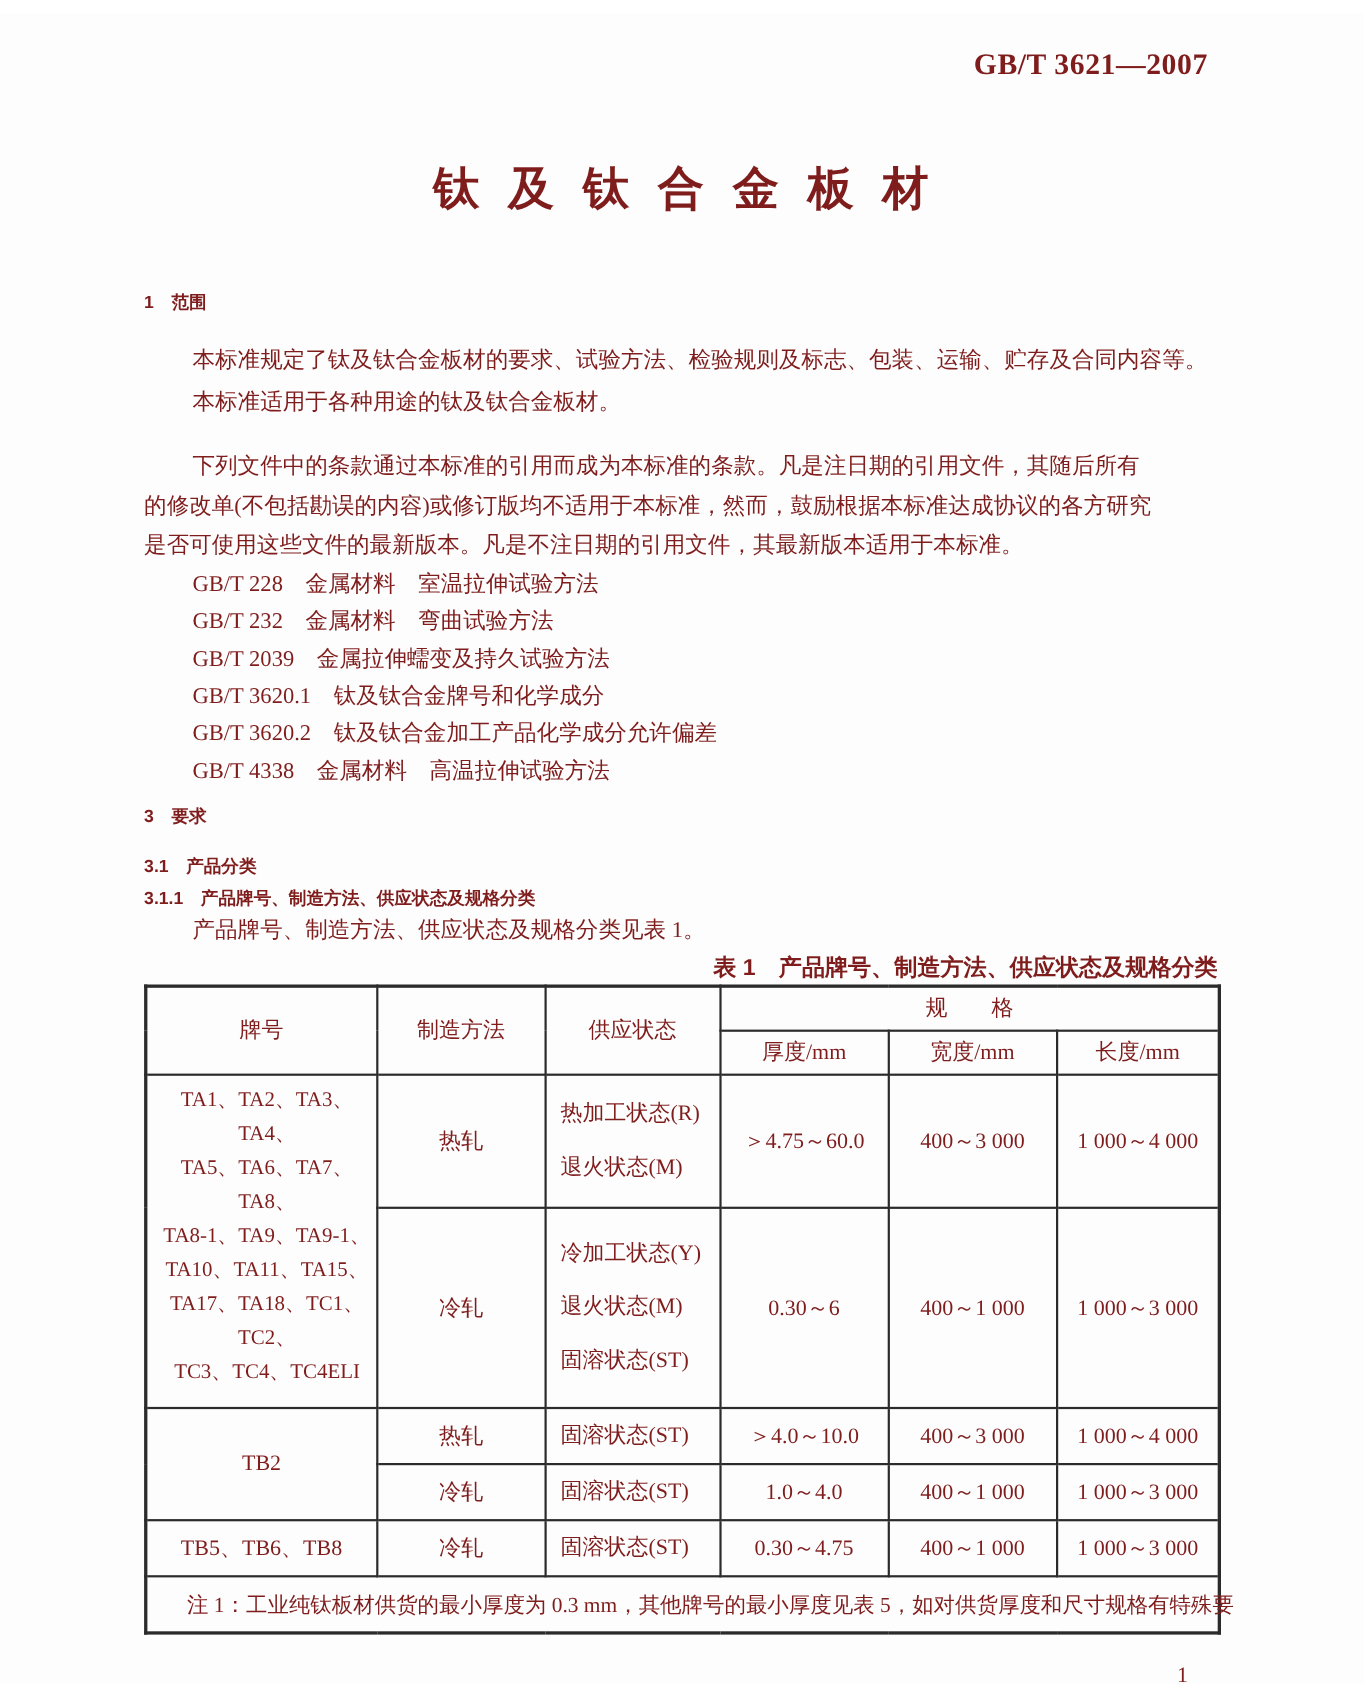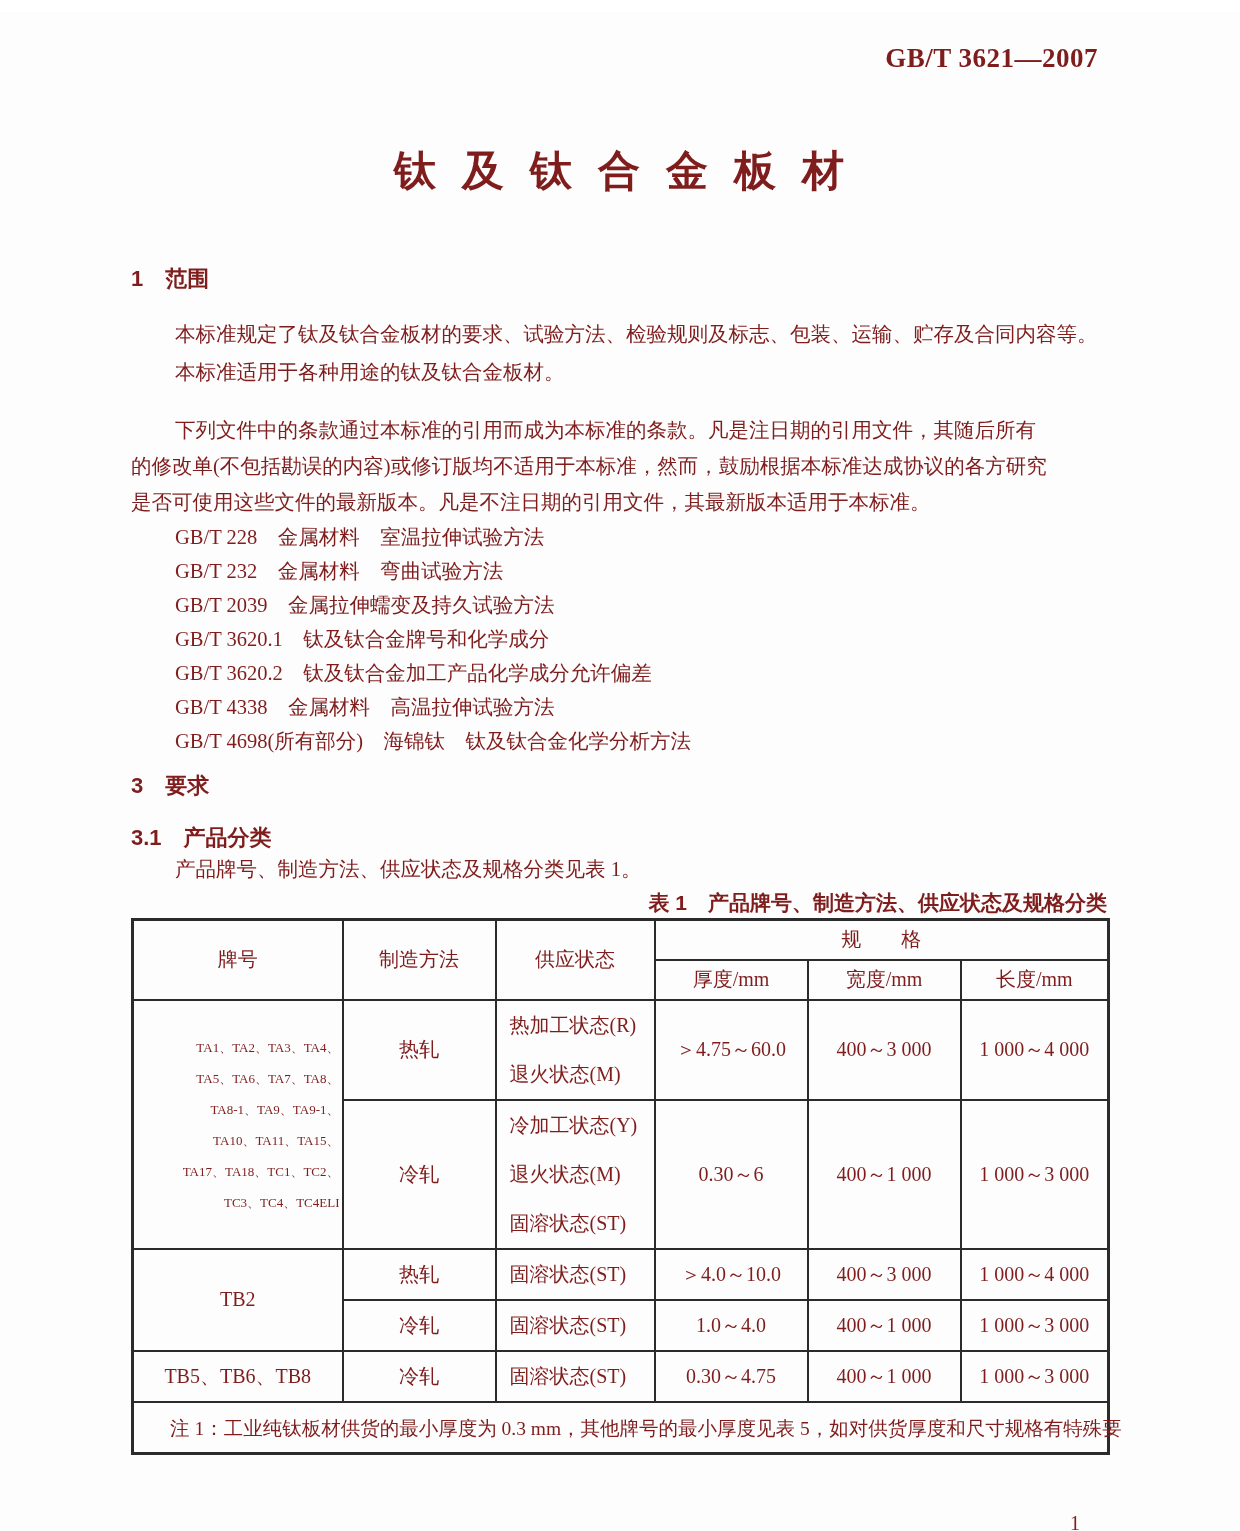--- a/index.html
+++ b/index.html
@@ -24,21 +24,21 @@
   .title {
     margin:138px 0 0 0;
     text-align:center;
     font-family:"Liberation Sans","DejaVu Sans",sans-serif;
     font-weight:700; font-size:42px; line-height:1;
     letter-spacing:0.62em; text-indent:0.62em;
     white-space:pre;
   }
   .h-sec {
     font-family:"Liberation Sans","DejaVu Sans",sans-serif;
-    font-weight:700; font-size:22px; line-height:1;
+    font-weight:700; font-size:16px; line-height:1;
     white-space:pre; margin:0;
   }
   #h1s   { margin-top:76px; }
   #h2s   { margin-top:17px; }
   #h3s   { margin-top:17px; }
   #h31s  { margin-top:30px; }
   #h311s { margin-top:13px; }
 
   .body-line { font-size:20.5px; line-height:38px; margin:0; white-space:pre; }
   .indent    { text-indent:44px; }
@@ -73,23 +73,23 @@
   }
   tr.hr1 { height:40px; }
   tr.hr2 { height:40px; }
   tr.r1  { height:76px; }
   tr.r2  { height:110px; }
   tr.r3  { height:40px; }
   tr.r4  { height:40px; }
   tr.r5  { height:29px; }
   .spec-head { white-space:pre; }
   td.grades {
-    text-align:right; vertical-align:middle;
-    padding:6px 2px 4px 12px;
-    font-size:13px; line-height:31px;
+    text-align:center; vertical-align:middle;
+    padding:6px 2px 16px 12px;
+    font-size:19px; line-height:31px;
     white-space:pre-line;
   }
   td.state {
     text-align:left; padding-left:13px;
     white-space:pre-line; line-height:49px;
   }
   td.notes-cell {
     text-align:left; vertical-align:top;
     padding:10px 12px 8px 36px;
     font-size:19.5px; line-height:31.5px;
@@ -121,25 +121,25 @@
       <p class="body-line">的修改单(不包括勘误的内容)或修订版均不适用于本标准，然而，鼓励根据本标准达成协议的各方研究</p>
       <p class="body-line">是否可使用这些文件的最新版本。凡是不注日期的引用文件，其最新版本适用于本标准。</p>
     </div>
     <div class="refs">
       <p class="ref-line">GB/T 228　金属材料　室温拉伸试验方法</p>
       <p class="ref-line">GB/T 232　金属材料　弯曲试验方法</p>
       <p class="ref-line">GB/T 2039　金属拉伸蠕变及持久试验方法</p>
       <p class="ref-line">GB/T 3620.1　钛及钛合金牌号和化学成分</p>
       <p class="ref-line">GB/T 3620.2　钛及钛合金加工产品化学成分允许偏差</p>
       <p class="ref-line">GB/T 4338　金属材料　高温拉伸试验方法</p>
-      <p class="ref-line">GB/T 4698(所有部分)　海锦钛　钛及钛合金化学分析方法</p>
     </div>
 
     <div class="h-sec" id="h3s">3　要求</div>
     <div class="h-sec" id="h31s">3.1　产品分类</div>
+    <div class="h-sec" id="h311s">3.1.1　产品牌号、制造方法、供应状态及规格分类</div>
     <p class="body-line indent" id="s311body">产品牌号、制造方法、供应状态及规格分类见表 1。</p>
 
     <div class="caption">表 1　产品牌号、制造方法、供应状态及规格分类</div>
 
     <table class="t1">
       <colgroup>
         <col style="width:210px">
           <col style="width:153px">
           <col style="width:159px">
         <col style="width:153px">

